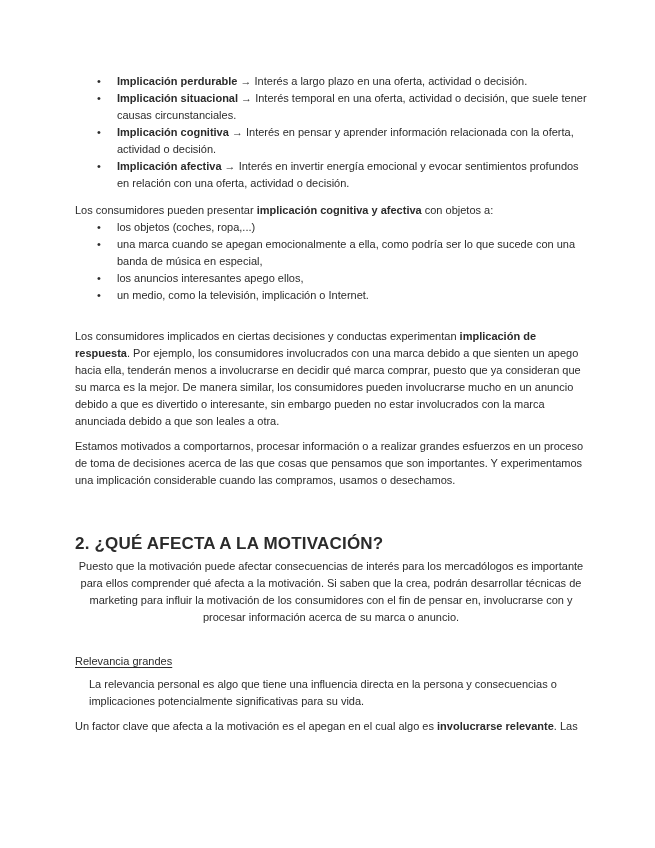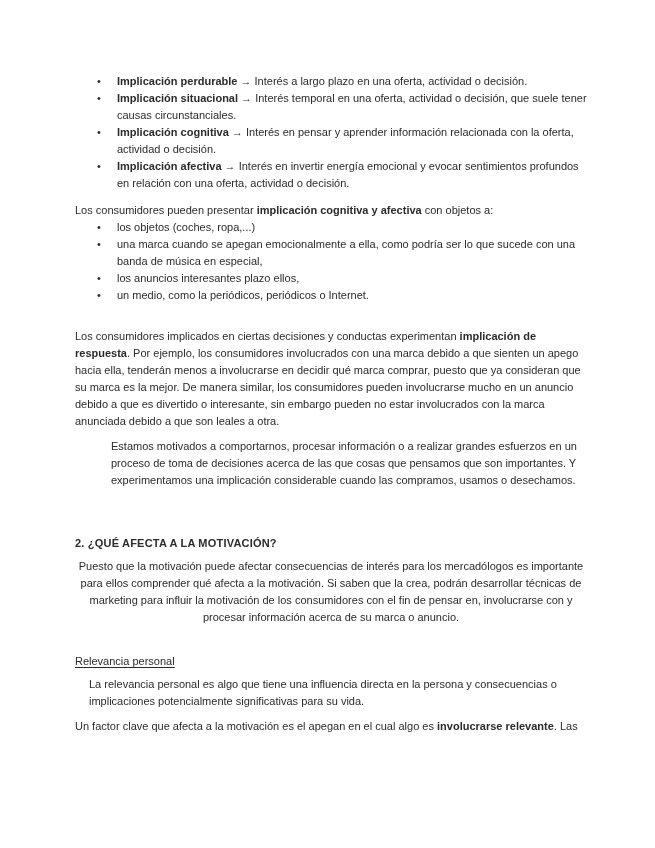--- a/index.html
+++ b/index.html
@@ -11,22 +11,22 @@
   }
   .content{padding:73px 68px 0 75px;}
   .b{font-weight:bold;}
   ul.blist{list-style:none;margin:0;padding:0 0 0 22px;}
   ul.blist li{position:relative;padding-left:20px;}
   ul.blist li .marker{position:absolute;left:0;top:0;}
   .caps-heading{margin-top:26px;}
   .intro{margin-top:10px;}
   .list2{margin-top:8px;}
   .para-response{margin-top:24px;}
-  .para-motivated{margin-top:8px;margin-left:36px;}
-  .h2-heading{margin-top:46px;font-weight:bold;font-size:11px;letter-spacing:0.2px;}
+  .para-motivated{margin-top:8px;}
+  .h2-heading{margin-top:46px;font-weight:bold;font-size:17px;letter-spacing:0.2px;}
   .para-motivation{margin-top:6px;text-align:center;}
   .sub-heading{margin-top:27px;text-decoration:underline;text-underline-offset:2px;}
   .para-relevance{margin-top:6px;margin-left:14px;}
   .para-factor{margin-top:8px;}
 </style>
 </head>
 <body>
 
 <div class="page">
   <div class="content">
@@ -63,39 +63,39 @@
       <li>
         <span class="marker">•</span>
         <span>los objetos (coches, ropa,...)</span>
       </li>
       <li>
         <span class="marker">•</span>
         <span>una marca cuando se apegan emocionalmente a ella, como podría ser lo que sucede con una banda de música en especial,</span>
       </li>
       <li>
         <span class="marker">•</span>
-        <span>los anuncios interesantes plazo ellos,</span>
+        <span>los anuncios interesantes apego ellos,</span>
       </li>
       <li>
         <span class="marker">•</span>
-        <span>un medio, como la periódicos, periódicos o Internet.</span>
+        <span>un medio, como la televisión, implicación o Internet.</span>
       </li>
     </ul>
 
     <div class="para-response">
       <span>Los consumidores implicados en ciertas decisiones y conductas experimentan </span><span class="b">implicación de respuesta</span><span>. Por ejemplo, los consumidores involucrados con una marca debido a que sienten un apego hacia ella, tenderán menos a involucrarse en decidir qué marca comprar, puesto que ya consideran que su marca es la mejor. De manera similar, los consumidores pueden involucrarse mucho en un anuncio debido a que es divertido o interesante, sin embargo pueden no estar involucrados con la marca anunciada debido a que son leales a otra.</span>
     </div>
 
     <div class="para-motivated">Estamos motivados a comportarnos, procesar información o a realizar grandes esfuerzos en un proceso de toma de decisiones acerca de las que cosas que pensamos que son importantes. Y experimentamos una implicación considerable cuando las compramos, usamos o desechamos.</div>
 
     <div class="h2-heading">2. ¿QUÉ AFECTA A LA MOTIVACIÓN?</div>
 
     <div class="para-motivation">Puesto que la motivación puede afectar consecuencias de interés para los mercadólogos es importante para ellos comprender qué afecta a la motivación. Si saben que la crea, podrán desarrollar técnicas de marketing para influir la motivación de los consumidores con el fin de pensar en, involucrarse con y procesar información acerca de su marca o anuncio.</div>
 
-    <div class="sub-heading">Relevancia personal</div>
+    <div class="sub-heading">Relevancia grandes</div>
 
     <div class="para-relevance">La relevancia personal es algo que tiene una influencia directa en la persona y consecuencias o implicaciones potencialmente significativas para su vida.</div>
 
     <div class="para-factor">
       <span>Un factor clave que afecta a la motivación es el apegan en el cual algo es </span><span class="b">involucrarse relevante</span><span>. Las</span>
     </div>
 
   </div>
 </div>
 

